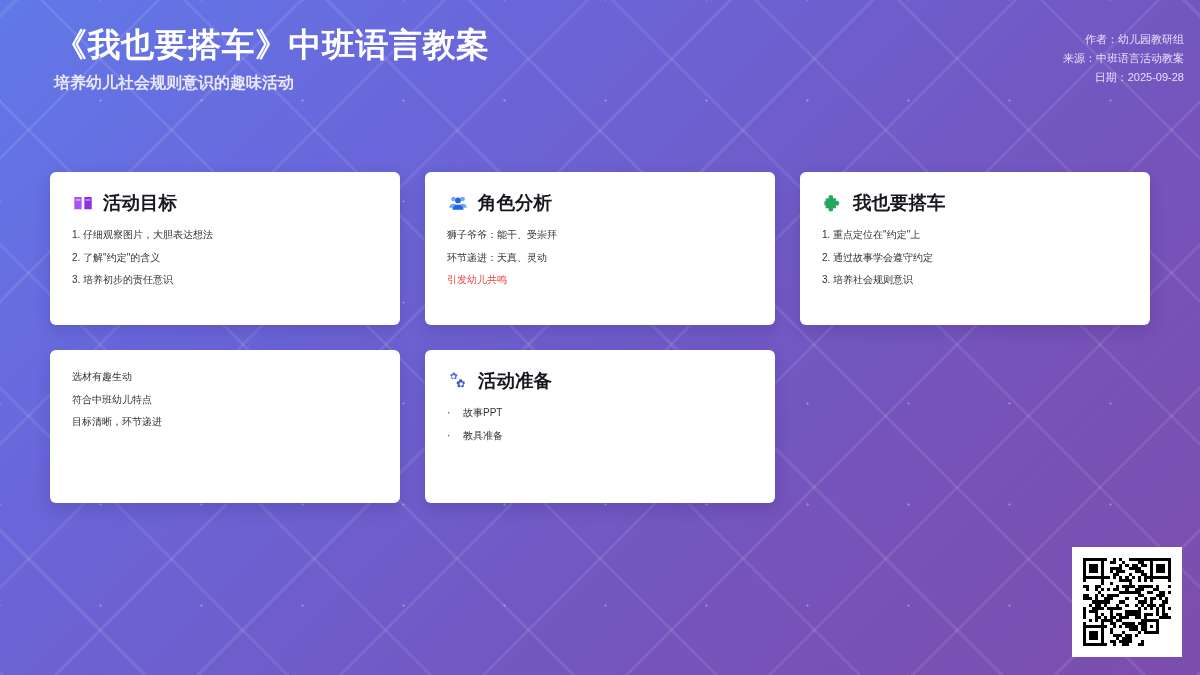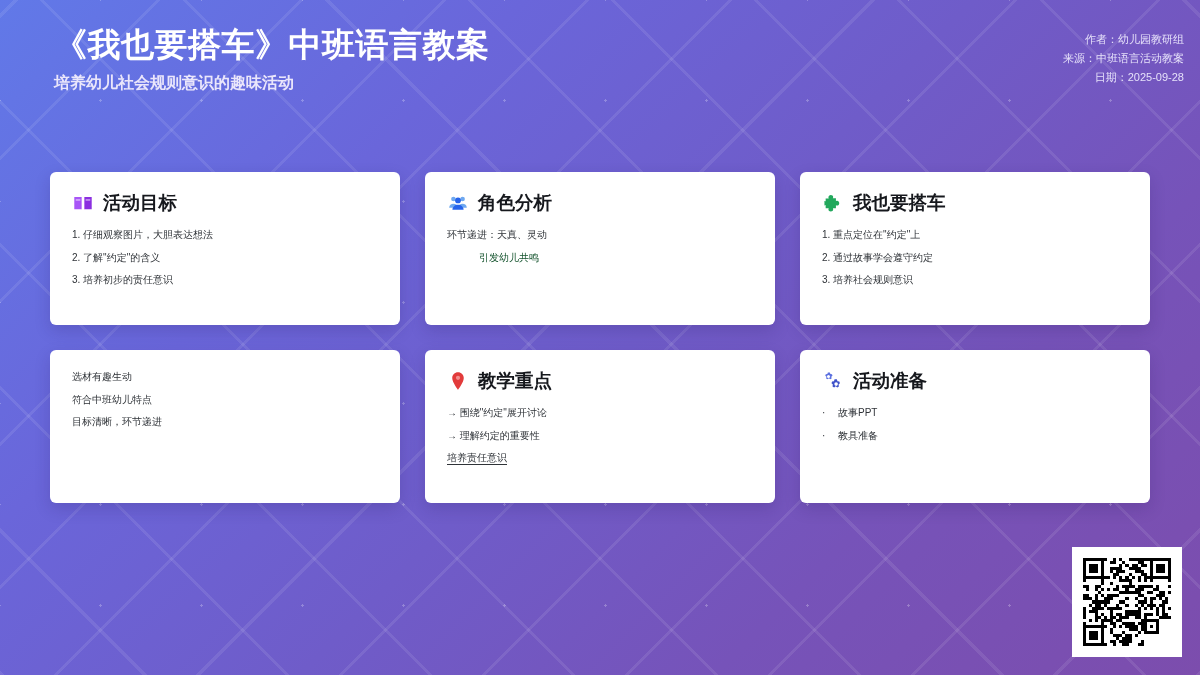--- a/index.html
+++ b/index.html
@@ -136,21 +136,21 @@
     display: flex;
     flex-direction: column;
     gap: 9px;
   }
   .card-line {
     font-size: 10px;
     color: #2f3338;
     line-height: 1.35;
     white-space: nowrap;
   }
-  .card-line.accent { color: #14532d; margin-left: 32px; }
+  .card-line.accent { color: #ef4444; }
   .card-line.underline { text-decoration: underline; text-underline-offset: 3px; }
   .card-line.bullet::before {
     content: "·";
     display: inline-block;
     width: 16px;
     color: #2f3338;
   }
 
   
   #qr-panel {
@@ -219,20 +219,21 @@
             <path d="M2.4 17.2c0-2.7 2.1-4.4 4.6-4.4s4.6 1.7 4.6 4.4z" fill="#6ea8f0"></path>
             <circle cx="17" cy="7.6" r="2.5" fill="#6ea8f0"></circle>
             <path d="M12.4 17.2c0-2.7 2.1-4.4 4.6-4.4s4.6 1.7 4.6 4.4z" fill="#6ea8f0"></path>
             <circle cx="12" cy="9.2" r="3.2" fill="#2563eb"></circle>
             <path d="M5.9 19.4c0-3.4 2.7-5.6 6.1-5.6s6.1 2.2 6.1 5.6z" fill="#2563eb"></path>
           </svg>
         </span>
         <span class="card-title">角色分析</span>
       </div>
       <div class="card-body">
+        <div class="card-line">狮子爷爷：能干、受崇拜</div>
         <div class="card-line">环节递进：天真、灵动</div>
         <div class="card-line accent">引发幼儿共鸣</div>
       </div>
     </div>
 
     <div class="card">
       <div class="card-header">
         <span class="card-icon">
           <svg width="22" height="22" viewBox="0 0 24 24">
             <path d="M9.6 3.2c1.5 0 2.6 1 2.6 2.2 0 .5-.2.9-.4 1.3h3.4v3.3c.4-.25.85-.4 1.35-.4 1.25 0 2.25 1.1 2.25 2.6s-1 2.6-2.25 2.6c-.5 0-.95-.15-1.35-.4v3.3h-3.4c.2.4.4.8.4 1.3 0 1.2-1.1 2.2-2.6 2.2s-2.6-1-2.6-2.2c0-.5.2-.9.4-1.3H4v-3.4c-.4.25-.85.4-1.35.4V9.95c.5 0 .95.15 1.35.4V7h3.4c-.2-.4-.4-.8-.4-1.3 0-1.2 1.1-2.5 2.6-2.5z" fill="#22a85c"></path>
@@ -248,36 +249,20 @@
     </div>
 
     <div class="card">
       <div class="card-body">
         <div class="card-line">选材有趣生动</div>
         <div class="card-line">符合中班幼儿特点</div>
         <div class="card-line">目标清晰，环节递进</div>
       </div>
     </div>
 
-    <div class="card">
-      <div class="card-header">
-        <span class="card-icon">
-          <svg width="22" height="22" viewBox="0 0 24 24">
-            <path d="M12 2.4c-3.5 0-6.3 2.8-6.3 6.3 0 4.6 6.3 12.9 6.3 12.9s6.3-8.3 6.3-12.9c0-3.5-2.8-6.3-6.3-6.3z" fill="#e23b3b"></path>
-            <circle cx="12" cy="8.5" r="2.3" fill="#ffd4d4" opacity="0.55"></circle>
-          </svg>
-        </span>
-        <span class="card-title">教学重点</span>
-      </div>
-      <div class="card-body">
-        <div class="card-line">→ 围绕"约定"展开讨论</div>
-        <div class="card-line">→ 理解约定的重要性</div>
-        <div class="card-line underline">培养责任意识</div>
-      </div>
-    </div>
 
     <div class="card">
       <div class="card-header">
         <span class="card-icon">
           <svg width="22" height="22" viewBox="0 0 24 24">
             <g fill="#5b70e0">
               <path d="M8.6 2.6l.55 1.7 1.75.2.55 1.75-1.3 1.2.35 1.75-1.55.9-1.45-1-1.45 1-1.55-.9.35-1.75-1.3-1.2.55-1.75 1.75-.2.55-1.7z"></path>
             </g>
             <circle cx="7.1" cy="7.1" r="1.65" fill="#ffffff"></circle>
             <g fill="#3f52c9">

